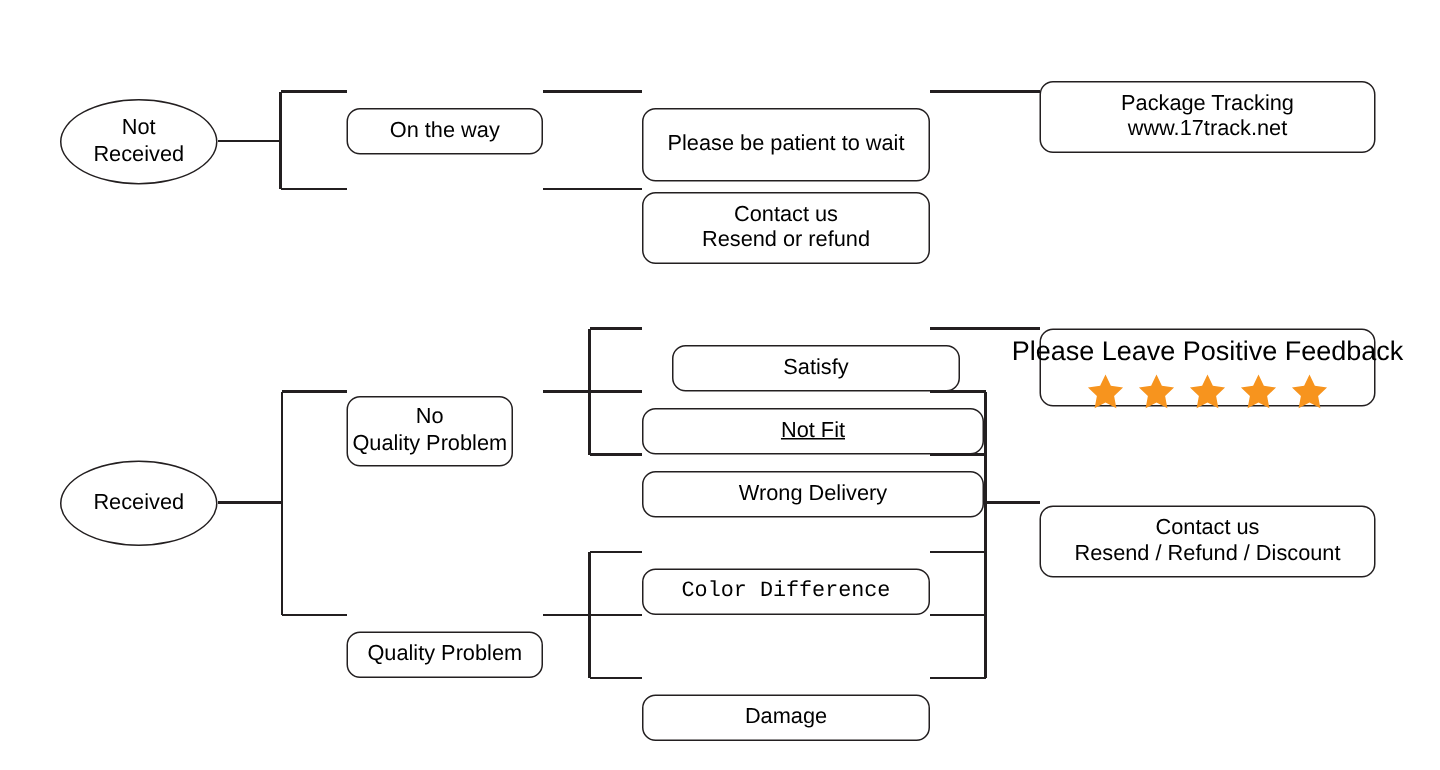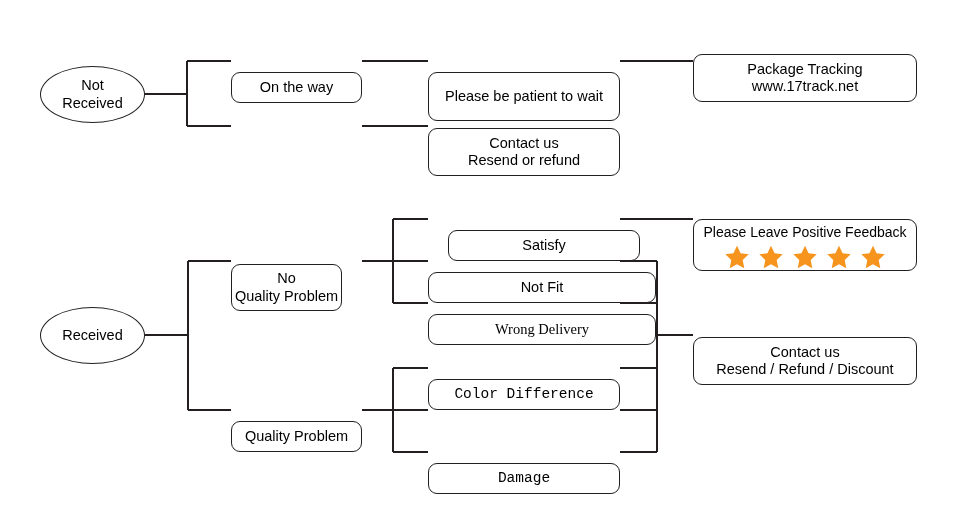--- a/index.html
+++ b/index.html
@@ -146,38 +146,38 @@
   </div>
 
   <div class="node rounded" style="left:231px; top:395px; width:131px; height:31px; font-size:14.5px;">
     <span class="line">Quality Problem</span>
   </div>
 
   <div class="node rounded" style="left:448px; top:204px; width:192px; height:31px; font-size:14.5px;">
     <span class="line">Satisfy</span>
   </div>
 
-  <div class="node rounded" style="left:428px; top:246px; width:228px; height:31px; font-size:14.5px;">
+  <div class="node rounded" style="left:428px; top:246px; width:228px; height:31px; font-size:14.5px;text-decoration:underline;">
     <span class="line">Not Fit</span>
   </div>
 
-  <div class="node rounded" style="left:428px; top:288px; width:228px; height:31px; font-size:14.5px;font-family:Liberation Serif, serif;">
+  <div class="node rounded" style="left:428px; top:288px; width:228px; height:31px; font-size:14.5px;">
     <span class="line">Wrong Delivery</span>
   </div>
 
   <div class="node rounded" style="left:428px; top:353px; width:192px; height:31px; font-size:14.5px;font-family:Liberation Mono, monospace;">
     <span class="line">Color Difference</span>
   </div>
 
 
-  <div class="node rounded" style="left:428px; top:437px; width:192px; height:31px; font-size:14.5px;font-family:Liberation Mono, monospace;">
+  <div class="node rounded" style="left:428px; top:437px; width:192px; height:31px; font-size:14.5px;">
     <span class="line">Damage</span>
   </div>
 
-  <div class="node rounded" style="left:693px; top:193px; width:224px; height:52px; font-size:14px; justify-content:flex-start; padding-top:4px;">
+  <div class="node rounded" style="left:693px; top:193px; width:224px; height:52px; font-size:18px; justify-content:flex-start; padding-top:4px;">
     <span class="line">Please Leave Positive Feedback</span>
     <div class="stars">
       <svg class="star" viewBox="0 0 24 24" xmlns="http://www.w3.org/2000/svg">
           <polygon fill="#f7941e" points="12,1.6 15.3,8.5 22.8,9.5 17.3,14.8 18.7,22.3 12,18.7 5.3,22.3 6.7,14.8 1.2,9.5 8.7,8.5"></polygon>
         </svg>
       <svg class="star" viewBox="0 0 24 24" xmlns="http://www.w3.org/2000/svg">
           <polygon fill="#f7941e" points="12,1.6 15.3,8.5 22.8,9.5 17.3,14.8 18.7,22.3 12,18.7 5.3,22.3 6.7,14.8 1.2,9.5 8.7,8.5"></polygon>
         </svg>
       <svg class="star" viewBox="0 0 24 24" xmlns="http://www.w3.org/2000/svg">
           <polygon fill="#f7941e" points="12,1.6 15.3,8.5 22.8,9.5 17.3,14.8 18.7,22.3 12,18.7 5.3,22.3 6.7,14.8 1.2,9.5 8.7,8.5"></polygon>

